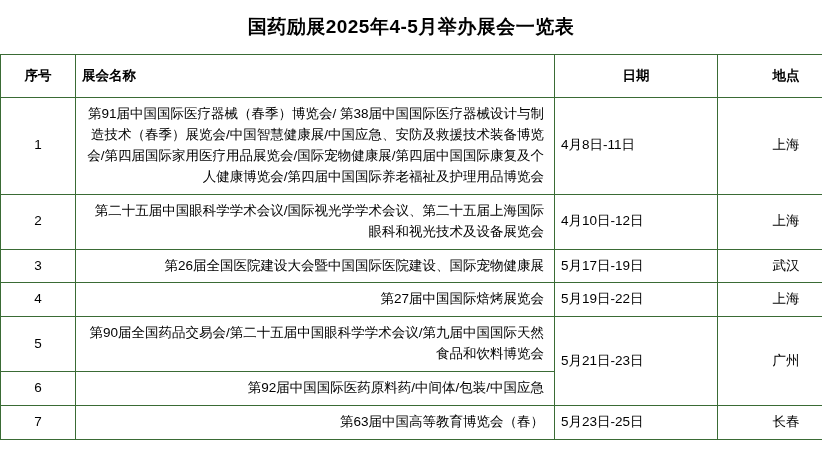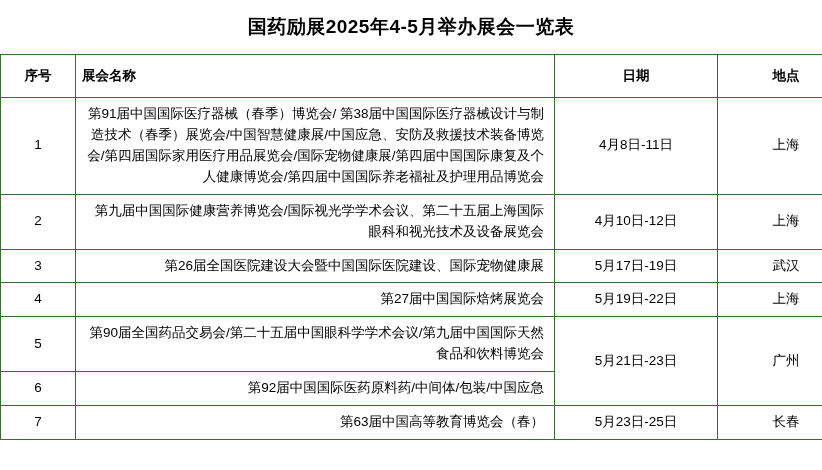--- a/index.html
+++ b/index.html
@@ -52,21 +52,21 @@
     text-align: center;
     height: 30px;
     padding: 7px 4px;
   }
   .col-idx { width: 62px; text-align: center; }
   .col-name { width: 466px; text-align: left; }
   .col-date { width: 150px; text-align: center; font-family: Liberation Serif, serif; }
   .col-place { width: 124px; text-align: center; }
   td.idx { text-align: center; }
   td.name { text-align: center; }
-  td.date { text-align: center; white-space: nowrap; }
+  td.date { white-space: nowrap; }
   td.place { text-align: center; white-space: nowrap; }
   .name-block {
     display: block;
     text-align: right;
     padding: 0 4px;
   }
 </style>
 </head>
 <body>
 
@@ -91,21 +91,21 @@
           <td class="name">
               <span class="name-block">第91届中国国际医疗器械（春季）博览会/ 第38届中国国际医疗器械设计与制造技术（春季）展览会/中国智慧健康展/中国应急、安防及救援技术装备博览会/第四届国际家用医疗用品展览会/国际宠物健康展/第四届中国国际康复及个人健康博览会/第四届中国国际养老福祉及护理用品博览会</span>
             </td>
           <td class="date">4月8日-11日</td>
           <td class="place">上海</td>
         </tr>
 
         <tr>
           <td class="idx">2</td>
           <td class="name">
-              <span class="name-block">第九届中国国际健康营养博览会/国际视光学学术会议、第二十五届上海国际眼科和视光技术及设备展览会</span>
+              <span class="name-block">第二十五届中国眼科学学术会议/国际视光学学术会议、第二十五届上海国际眼科和视光技术及设备展览会</span>
             </td>
           <td class="date">4月10日-12日</td>
           <td class="place">上海</td>
         </tr>
 
         <tr>
           <td class="idx">3</td>
           <td class="name">
               <span class="name-block">第26届全国医院建设大会暨中国国际医院建设、国际宠物健康展</span>
             </td>

